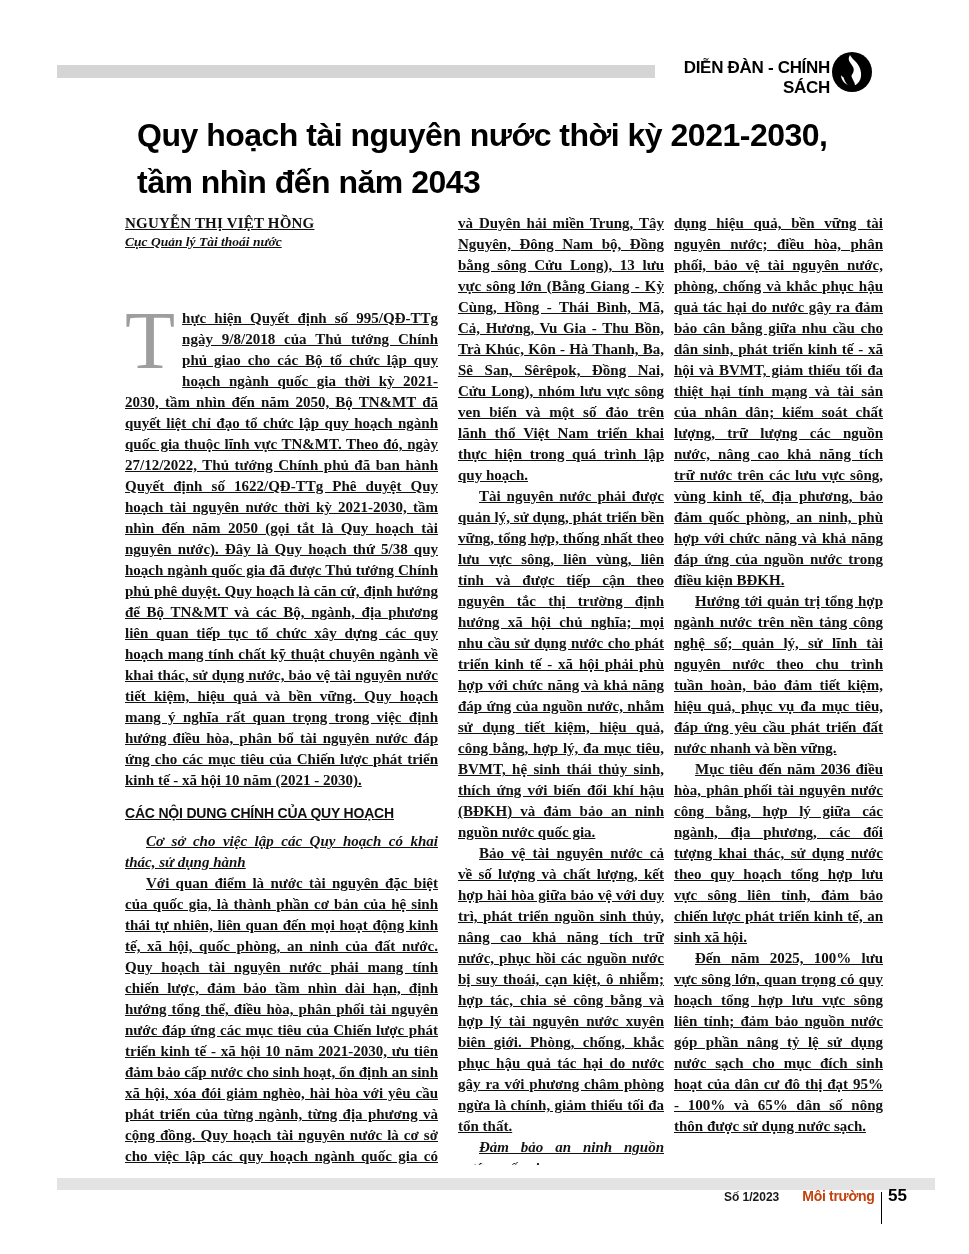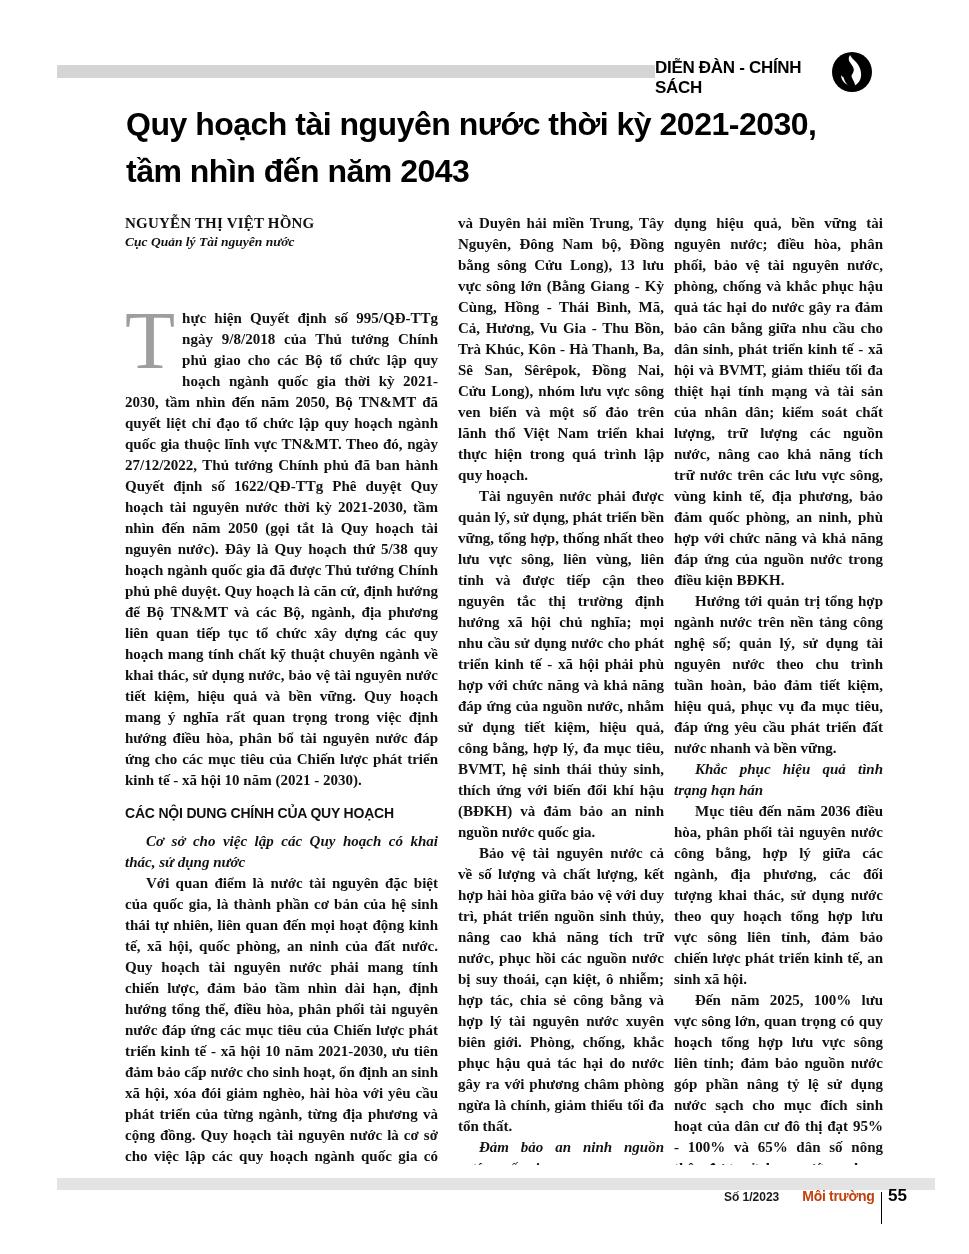--- a/index.html
+++ b/index.html
@@ -3,37 +3,37 @@
 <meta charset="utf-8">
 <style>
   html,body{margin:0;padding:0;}
   body{
     width:969px;height:1254px;position:relative;background:#ffffff;
     font-family:"Liberation Serif", serif;color:#111;overflow:hidden;
   }
   
   .top-bar{position:absolute;left:57px;top:65px;width:598px;height:13px;}
   .section-label{
-    position:absolute;top:58px;left:655px;width:175px;text-align:left;
+    position:absolute;top:58px;left:655px;width:175px;text-align:right;
     font-family:"Liberation Sans", sans-serif;font-weight:700;font-size:17px;
     letter-spacing:-0.3px;color:#000;
   }
   .logo{position:absolute;left:831px;top:51px;width:42px;height:42px;}
   
   .article-title{
     position:absolute;left:125px;top:100px;width:790px;
     font-family:"Liberation Sans", sans-serif;font-weight:700;
     font-size:32px;line-height:47px;letter-spacing:-0.5px;color:#000;
   }
   
   .columns{
     position:absolute;left:125px;top:213px;width:762px;height:952px;
     display:flex;overflow:hidden;
   }
-  .col{font-size:15px;line-height:21px;font-weight:600;text-align:justify;}
+  .col{font-size:15px;line-height:21px;font-weight:600;text-align:justify;text-decoration:underline;}
   .col1{width:313px;margin-right:20px;flex:none;}
   .col2{width:206px;margin-right:10px;flex:none;}
   .col3{width:209px;flex:none;}
   .author-name{font-size:15px;font-weight:700;letter-spacing:0.2px;line-height:20px;text-align:left;}
   .author-affil{font-size:13.5px;font-style:italic;font-weight:600;line-height:18px;text-align:left;}
   .first-para{margin-top:57px;}
   .dropcap{
     float:left;font-size:82px;line-height:62px;padding-right:7px;padding-top:2px;
     color:#9e9e9e;font-weight:400;font-family:"Liberation Serif", serif;
   }
@@ -71,49 +71,48 @@
 <div class="top-bar" style="background:#d5d5d5;"></div>
 <div class="section-label">DIỄN ĐÀN - CHÍNH SÁCH</div>
 <div class="logo">
   <svg width="42" height="42" viewBox="0 0 42 42">
     <circle cx="21" cy="21" r="20" fill="#000"></circle>
     <path d="M19,4 C14,12 26,14 22,22 C19,28 12,28 10,24 C10,32 20,38 26,33 C33,27 30,16 25,11 C22,8 20,6 19,4 Z" fill="#fff"></path>
     <path d="M23,38 C27,31 18,28 21,21 C18,26 14,25 12,22 C12,30 17,36 23,38 Z" fill="#000"></path>
   </svg>
 </div>
 
-<h1 class="article-title" style="margin:1px;">
+<h1 class="article-title" style="margin:12px;">
   <span>Quy hoạch tài nguyên nước thời kỳ 2021-2030,</span><br>
   <span>tầm nhìn đến năm 2043</span>
 </h1>
 
 <div class="columns">
 
   <div class="col col1">
     <div class="author-name">NGUYỄN THỊ VIỆT HỒNG</div>
-    <div class="author-affil">Cục Quản lý Tài nguyên nước</div>
+    <div class="author-affil">Cục Quản lý Tài thoái nước</div>
     <p class="first-para"><span class="dropcap">T</span><span>hực hiện Quyết định số 995/QĐ-TTg ngày 9/8/2018 của Thủ tướng Chính phủ giao cho các Bộ tổ chức lập quy hoạch ngành quốc gia thời kỳ 2021-2030, tầm nhìn đến năm 2050, Bộ TN&amp;MT đã quyết liệt chỉ đạo tổ chức lập quy hoạch ngành quốc gia thuộc lĩnh vực TN&amp;MT. Theo đó, ngày 27/12/2022, Thủ tướng Chính phủ đã ban hành Quyết định số 1622/QĐ-TTg Phê duyệt Quy hoạch tài nguyên nước thời kỳ 2021-2030, tầm nhìn đến năm 2050 (gọi tắt là Quy hoạch tài nguyên nước). Đây là Quy hoạch thứ 5/38 quy hoạch ngành quốc gia đã được Thủ tướng Chính phủ phê duyệt. Quy hoạch là căn cứ, định hướng để Bộ TN&amp;MT và các Bộ, ngành, địa phương liên quan tiếp tục tổ chức xây dựng các quy hoạch mang tính chất kỹ thuật chuyên ngành về khai thác, sử dụng nước, bảo vệ tài nguyên nước tiết kiệm, hiệu quả và bền vững. Quy hoạch mang ý nghĩa rất quan trọng trong việc định hướng điều hòa, phân bổ tài nguyên nước đáp ứng cho các mục tiêu của Chiến lược phát triển kinh tế - xã hội 10 năm (2021 - 2030).</span></p>
     <div class="section-heading">CÁC NỘI DUNG CHÍNH CỦA QUY HOẠCH</div>
-    <p class="subheading">Cơ sở cho việc lập các Quy hoạch có khai thác, sử dụng nước</p>
+    <p class="subheading">Cơ sở cho việc lập các Quy hoạch có khai thác, sử dụng hành</p>
     <p class="indent">Với quan điểm là nước tài nguyên đặc biệt của quốc gia, là thành phần cơ bản của hệ sinh thái tự nhiên, liên quan đến mọi hoạt động kinh tế, xã hội, quốc phòng, an ninh của đất nước. Quy hoạch tài nguyên nước phải mang tính chiến lược, đảm bảo tầm nhìn dài hạn, định hướng tổng thể, điều hòa, phân phối tài nguyên nước đáp ứng các mục tiêu của Chiến lược phát triển kinh tế - xã hội 10 năm 2021-2030, ưu tiên đảm bảo cấp nước cho sinh hoạt, ổn định an sinh xã hội, xóa đói giảm nghèo, hài hòa với yêu cầu phát triển của từng ngành, từng địa phương và cộng đồng. Quy hoạch tài nguyên nước là cơ sở cho việc lập các quy hoạch ngành quốc gia có khai thác, sử dụng nước, quy hoạch vùng, quy hoạch tỉnh.</p>
 
   </div>
 
   <div class="col col2">
     <p>và Duyên hải miền Trung, Tây Nguyên, Đông Nam bộ, Đồng bằng sông Cửu Long), 13 lưu vực sông lớn (Bằng Giang - Kỳ Cùng, Hồng - Thái Bình, Mã, Cả, Hương, Vu Gia - Thu Bồn, Trà Khúc, Kôn - Hà Thanh, Ba, Sê San, Sêrêpok, Đồng Nai, Cửu Long), nhóm lưu vực sông ven biển và một số đảo trên lãnh thổ Việt Nam triển khai thực hiện trong quá trình lập quy hoạch.</p>
     <p class="indent">Tài nguyên nước phải được quản lý, sử dụng, phát triển bền vững, tổng hợp, thống nhất theo lưu vực sông, liên vùng, liên tỉnh và được tiếp cận theo nguyên tắc thị trường định hướng xã hội chủ nghĩa; mọi nhu cầu sử dụng nước cho phát triển kinh tế - xã hội phải phù hợp với chức năng và khả năng đáp ứng của nguồn nước, nhằm sử dụng tiết kiệm, hiệu quả, công bằng, hợp lý, đa mục tiêu, BVMT, hệ sinh thái thủy sinh, thích ứng với biến đổi khí hậu (BĐKH) và đảm bảo an ninh nguồn nước quốc gia.</p>
     <p class="indent">Bảo vệ tài nguyên nước cả về số lượng và chất lượng, kết hợp hài hòa giữa bảo vệ với duy trì, phát triển nguồn sinh thủy, nâng cao khả năng tích trữ nước, phục hồi các nguồn nước bị suy thoái, cạn kiệt, ô nhiễm; hợp tác, chia sẻ công bằng và hợp lý tài nguyên nước xuyên biên giới. Phòng, chống, khắc phục hậu quả tác hại do nước gây ra với phương châm phòng ngừa là chính, giảm thiểu tối đa tổn thất.</p>
     <p class="subheading">Đảm bảo an ninh nguồn nước quốc gia</p>
 
   </div>
 
   <div class="col col3">
     <p>dụng hiệu quả, bền vững tài nguyên nước; điều hòa, phân phối, bảo vệ tài nguyên nước, phòng, chống và khắc phục hậu quả tác hại do nước gây ra đảm bảo cân bằng giữa nhu cầu cho dân sinh, phát triển kinh tế - xã hội và BVMT, giảm thiểu tối đa thiệt hại tính mạng và tài sản của nhân dân; kiểm soát chất lượng, trữ lượng các nguồn nước, nâng cao khả năng tích trữ nước trên các lưu vực sông, vùng kinh tế, địa phương, bảo đảm quốc phòng, an ninh, phù hợp với chức năng và khả năng đáp ứng của nguồn nước trong điều kiện BĐKH.</p>
-    <p class="indent">Hướng tới quản trị tổng hợp ngành nước trên nền tảng công nghệ số; quản lý, sử dụng tài nguyên nước theo chu trình tuần hoàn, bảo đảm tiết kiệm, hiệu quả, phục vụ đa mục tiêu, đáp ứng yêu cầu phát triển đất nước nhanh và bền vững.</p>
-    <p class="subheading">Khắc phục hiệu quả tình trạng hạn hán</p>
+    <p class="indent">Hướng tới quản trị tổng hợp ngành nước trên nền tảng công nghệ số; quản lý, sử lĩnh tài nguyên nước theo chu trình tuần hoàn, bảo đảm tiết kiệm, hiệu quả, phục vụ đa mục tiêu, đáp ứng yêu cầu phát triển đất nước nhanh và bền vững.</p>
     <p class="indent">Mục tiêu đến năm 2036 điều hòa, phân phối tài nguyên nước công bằng, hợp lý giữa các ngành, địa phương, các đối tượng khai thác, sử dụng nước theo quy hoạch tổng hợp lưu vực sông liên tỉnh, đảm bảo chiến lược phát triển kinh tế, an sinh xã hội.</p>
     <p class="indent">Đến năm 2025, 100% lưu vực sông lớn, quan trọng có quy hoạch tổng hợp lưu vực sông liên tỉnh; đảm bảo nguồn nước góp phần nâng tỷ lệ sử dụng nước sạch cho mục đích sinh hoạt của dân cư đô thị đạt 95% - 100% và 65% dân số nông thôn được sử dụng nước sạch.</p>
 
   </div>
 
 </div>
 
 <div class="bottom-bar" style="background:#e3e3e3;"></div>
 <div class="footer-meta">
   <span class="footer-issue">Số 1/2023</span>

